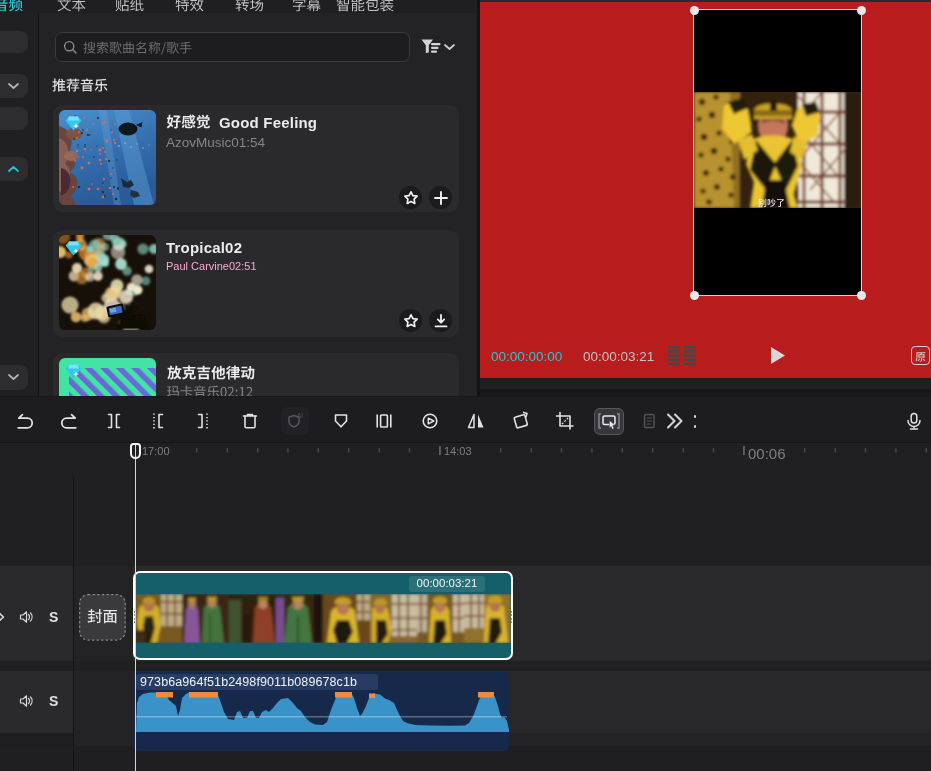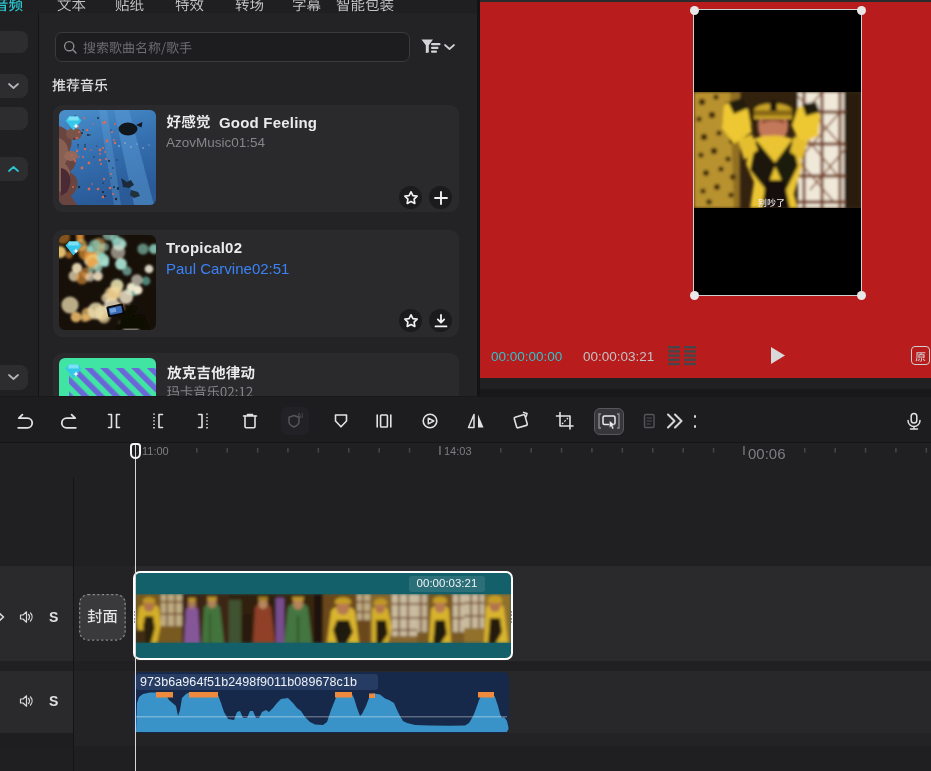--- a/index.html
+++ b/index.html
@@ -272,21 +272,21 @@
         <rect x="48" y="70" width="17" height="11" rx="1.5" transform="rotate(-12 56 75)" fill="#0a0a0c"></rect>
         <rect x="50" y="72" width="13" height="7" rx="1" transform="rotate(-12 56 75)" fill="#3a6ab8"></rect>
         <rect x="51" y="73" width="6" height="4" transform="rotate(-12 56 75)" fill="#7aa8e0" opacity="0.9"></rect>
       </svg>
       <svg class="abs" style="left:26px;top:228px" width="17" height="15" viewBox="0 0 17 15">
         <path d="M4,0.5 H13 L16.5,4.5 L8.5,14.5 L0.5,4.5 Z" fill="#35c7ea"></path>
         <path d="M4,0.5 H13 L14,4.5 H3 Z" fill="#7ce1f5"></path>
         <path d="M11,7.2 l0.8,2 2,0.8 -2,0.8 -0.8,2 -0.8,-2 -2,-0.8 2,-0.8 Z" fill="#fff"></path>
       </svg>
       <div class="abs" style="left:127px;top:226px;font-size:15px;font-weight:bold;color:#ebebed;letter-spacing:0.2px">Tropical02</div>
-      <div class="abs" style="left:127px;top:247px;font-size:15px;color:#3b82f6">Paul Carvine02:51</div>
+      <div class="abs" style="left:127px;top:247px;font-size:11px;color:#f9a8d4">Paul Carvine02:51</div>
       <div class="abs" style="left:360px;top:296px;width:23px;height:23px;border-radius:50%;background:#1b1b1d"></div>
       <div class="abs" style="left:390px;top:296px;width:23px;height:23px;border-radius:50%;background:#1b1b1d"></div>
       <svg class="abs" style="left:363.5px;top:299.5px" width="16" height="16" viewBox="0 0 16 16">
         <path d="M8,1.8 L9.9,5.6 L14.1,6.2 L11.1,9.2 L11.8,13.4 L8,11.4 L4.2,13.4 L4.9,9.2 L1.9,6.2 L6.1,5.6 Z" fill="none" stroke="#f2f2f2" stroke-width="1.7" stroke-linejoin="round"></path>
       </svg>
       <svg class="abs" style="left:394.5px;top:300.5px" width="14" height="14" viewBox="0 0 14 14">
         <path d="M7,1 V8.2 M3.8,5.4 L7,8.6 L10.2,5.4" stroke="#f2f2f2" stroke-width="1.8" fill="none" stroke-linecap="round" stroke-linejoin="round"></path>
         <path d="M1.5,12.4 H12.5" stroke="#f2f2f2" stroke-width="1.8" stroke-linecap="round"></path>
       </svg>
       <div class="abs" style="left:14px;top:340px;width:406px;height:107px;background:#2a2a2c;border-radius:9px"></div>
@@ -506,21 +506,21 @@
         <rect x="652.0" y="5" width="1.5" height="4.5" fill="#47474b"></rect>
         <rect x="682.4" y="5" width="1.5" height="4.5" fill="#47474b"></rect>
         <rect x="712.8" y="5" width="1.5" height="4.5" fill="#47474b"></rect>
         <rect x="743.2" y="3" width="1.5" height="9" fill="#6e6e72"></rect>
         <rect x="804.0" y="5" width="1.5" height="4.5" fill="#47474b"></rect>
         <rect x="834.4" y="5" width="1.5" height="4.5" fill="#47474b"></rect>
         <rect x="864.8" y="5" width="1.5" height="4.5" fill="#47474b"></rect>
         <rect x="895.2" y="5" width="1.5" height="4.5" fill="#47474b"></rect>
         <rect x="925.6" y="5" width="1.5" height="4.5" fill="#47474b"></rect>
       </svg>
-      <div class="abs" style="left:142px;top:2px;font-size:11px;color:#7e7e82">11:00</div>
+      <div class="abs" style="left:142px;top:2px;font-size:11px;color:#7e7e82">17:00</div>
       <div class="abs" style="left:444px;top:2px;font-size:11px;color:#7e7e82">14:03</div>
       <div class="abs" style="left:748px;top:2px;font-size:15px;color:#7e7e82">00:06</div>
       <svg class="abs" style="left:19px;top:167px" width="14" height="14" viewBox="0 0 14 14">
         <path d="M1.5,5 H4 L7.5,1.8 V12.2 L4,9 H1.5 Z" stroke="#d8d8da" stroke-width="1.2" fill="none" stroke-linejoin="round"></path>
         <path d="M9.5,4.5 a3.5,3.5 0 0 1 0,5 M11.5,3 a6,6 0 0 1 0,8" stroke="#d8d8da" stroke-width="1.2" fill="none" stroke-linecap="round"></path>
       </svg>
       <svg class="abs" style="left:19px;top:251px" width="14" height="14" viewBox="0 0 14 14">
         <path d="M1.5,5 H4 L7.5,1.8 V12.2 L4,9 H1.5 Z" stroke="#d8d8da" stroke-width="1.2" fill="none" stroke-linejoin="round"></path>
         <path d="M9.5,4.5 a3.5,3.5 0 0 1 0,5 M11.5,3 a6,6 0 0 1 0,8" stroke="#d8d8da" stroke-width="1.2" fill="none" stroke-linecap="round"></path>
       </svg>
@@ -635,21 +635,21 @@
         </svg>
       </div>
       <div class="abs" style="left:133.6px;top:168.0px;width:1.4px;height:1.8px;background:#9a9a9a"></div>
       <div class="abs" style="left:133.6px;top:171.4px;width:1.4px;height:1.8px;background:#9a9a9a"></div>
       <div class="abs" style="left:133.6px;top:174.8px;width:1.4px;height:1.8px;background:#9a9a9a"></div>
       <div class="abs" style="left:133.6px;top:178.2px;width:1.4px;height:1.8px;background:#9a9a9a"></div>
       <div class="abs" style="left:510.6px;top:168.0px;width:1.4px;height:1.8px;background:#9a9a9a"></div>
       <div class="abs" style="left:510.6px;top:171.4px;width:1.4px;height:1.8px;background:#9a9a9a"></div>
       <div class="abs" style="left:510.6px;top:174.8px;width:1.4px;height:1.8px;background:#9a9a9a"></div>
       <div class="abs" style="left:510.6px;top:178.2px;width:1.4px;height:1.8px;background:#9a9a9a"></div>
-      <div class="abs" style="left:133px;top:229px;width:376px;height:61px;background:#17294a;border-radius:6px;overflow:hidden">
+      <div class="abs" style="left:133px;top:229px;width:376px;height:79px;background:#17294a;border-radius:6px;overflow:hidden">
         <div class="abs" style="left:3px;top:2px;width:242px;height:16px;background:#273c62;border-radius:3px"></div>
         <div class="abs" style="left:7px;top:3px;font-size:12.5px;color:#eef2f8;letter-spacing:0.1px">973b6a964f51b2498f9011b089678c1b</div>
         <svg class="abs" style="left:0;top:0" width="376" height="61" viewBox="0 0 376 61">
           <polygon points="3,60 3.0,60.0 4.0,31.0 6.0,25.0 10.0,22.0 17.0,20.5 30.0,20.5 33.0,23.0 36.0,28.0 43.0,34.0 45.0,44.0 47.0,38.0 49.0,26.0 53.0,22.0 56.0,20.5 84.0,20.5 88.0,31.0 91.0,40.0 95.0,47.0 101.0,48.0 104.0,40.0 107.0,39.0 110.0,46.0 114.0,46.0 117.0,39.0 120.0,39.0 123.0,46.0 126.0,46.0 129.0,40.0 133.0,38.0 136.0,40.0 140.0,36.0 144.0,31.0 148.0,27.0 155.0,26.0 160.0,31.0 164.0,36.0 168.0,39.0 172.0,45.0 177.0,50.0 182.0,52.5 190.0,53.0 194.0,50.0 198.0,38.0 202.0,28.0 205.0,20.5 218.0,20.5 221.0,26.0 224.0,36.0 227.0,44.0 229.0,42.0 233.0,34.0 236.0,26.0 238.0,22.0 241.0,21.5 247.0,22.5 252.0,26.5 256.0,28.0 261.0,31.0 264.0,38.0 267.0,44.0 270.0,49.0 274.0,51.0 282.0,53.0 297.0,53.5 317.0,53.8 332.0,53.5 336.0,51.0 339.0,46.0 341.0,42.0 344.0,34.0 346.0,28.0 349.0,22.0 351.0,20.5 359.0,20.5 362.0,25.0 365.0,34.0 367.0,42.0 369.0,46.0 371.0,45.0 374.0,49.0 376.0,58.0 376,60" fill="#3a93c8"></polygon>
           <g fill="#ee8a3e">
             <rect x="23" y="20" width="17" height="5.5"></rect>
             <rect x="56" y="20" width="29" height="5.5"></rect>
             <rect x="202" y="20" width="17" height="5.5"></rect>
             <rect x="236" y="21.5" width="6" height="4.5"></rect>
             <rect x="345" y="20" width="16" height="5.5"></rect>

